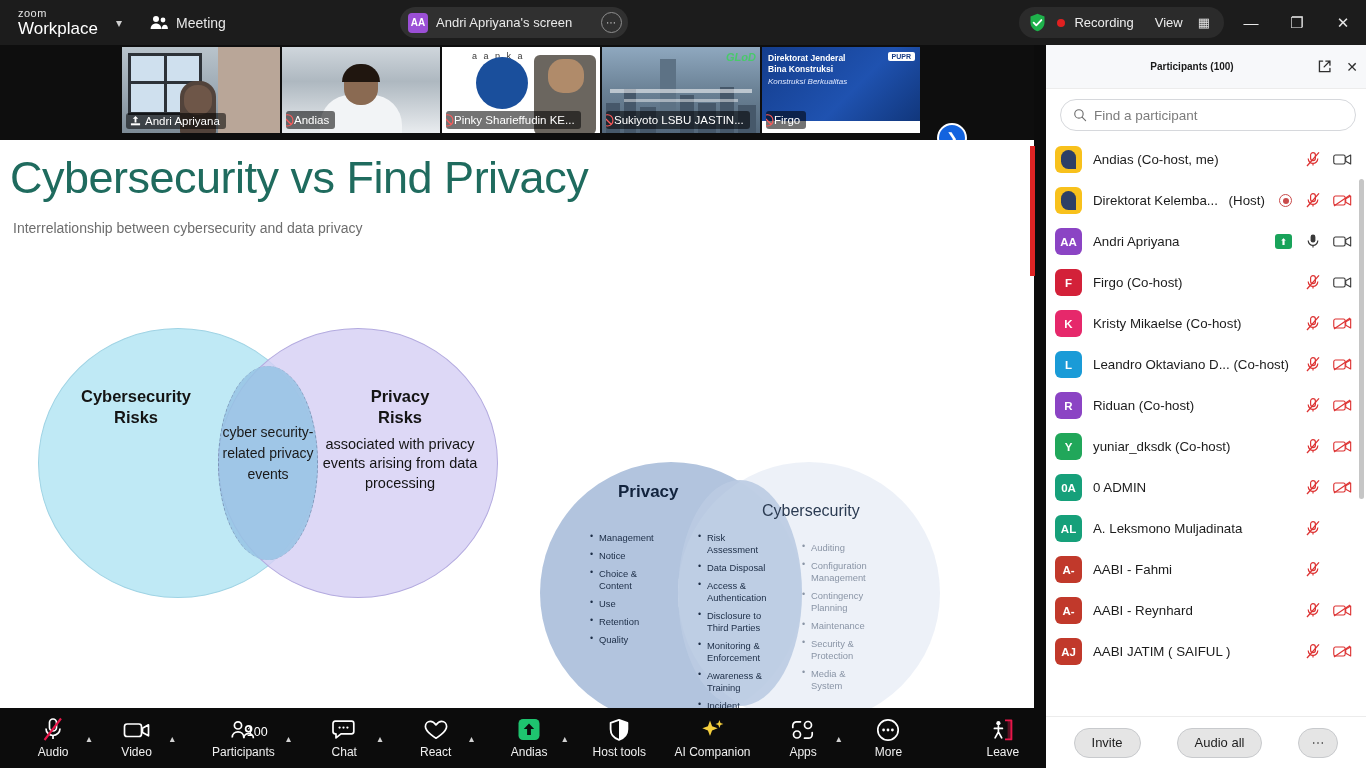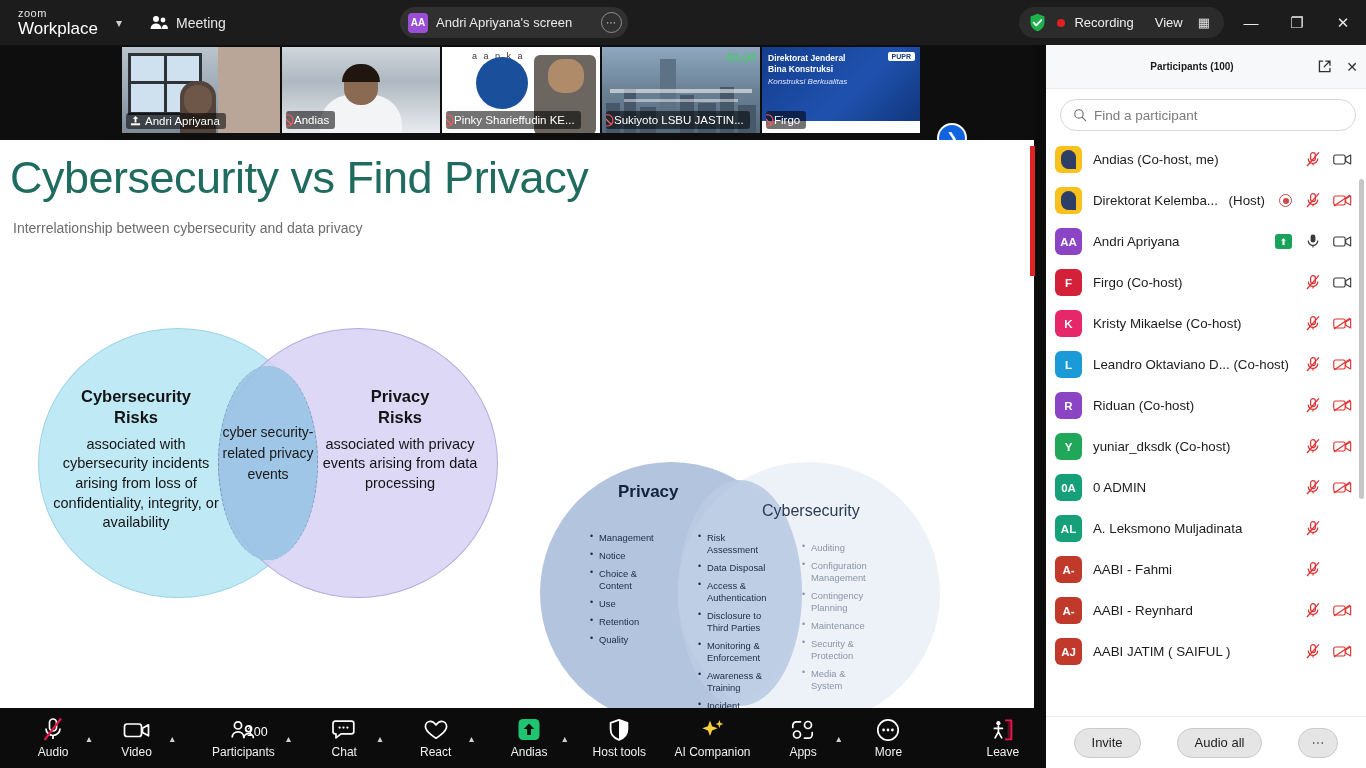--- a/index.html
+++ b/index.html
@@ -384,21 +384,20 @@
     <div class="slide-title">Cybersecurity vs Find Privacy</div>
     <div class="slide-sub">Interrelationship between cybersecurity and data privacy</div>
 
     <div class="venn-l">
       <div class="c-left"></div>
       <div class="c-right"></div>
       <div class="c-overlap"></div>
 
       <div class="v-txt vl-block">
         <div class="v-head">Cybersecurity<br>Risks</div>
-        <div class="v-body">associated with cybersecurity incidents arising from loss of confidentiality, integrity, or availability</div>
       </div>
 
       <div class="v-txt vm-block">cyber security-related privacy events</div>
 
       <div class="v-txt vr-block">
         <div class="v-head">Privacy<br>Risks</div>
         <div class="v-body">associated with privacy events arising from data processing</div>
       </div>
     </div>
 

